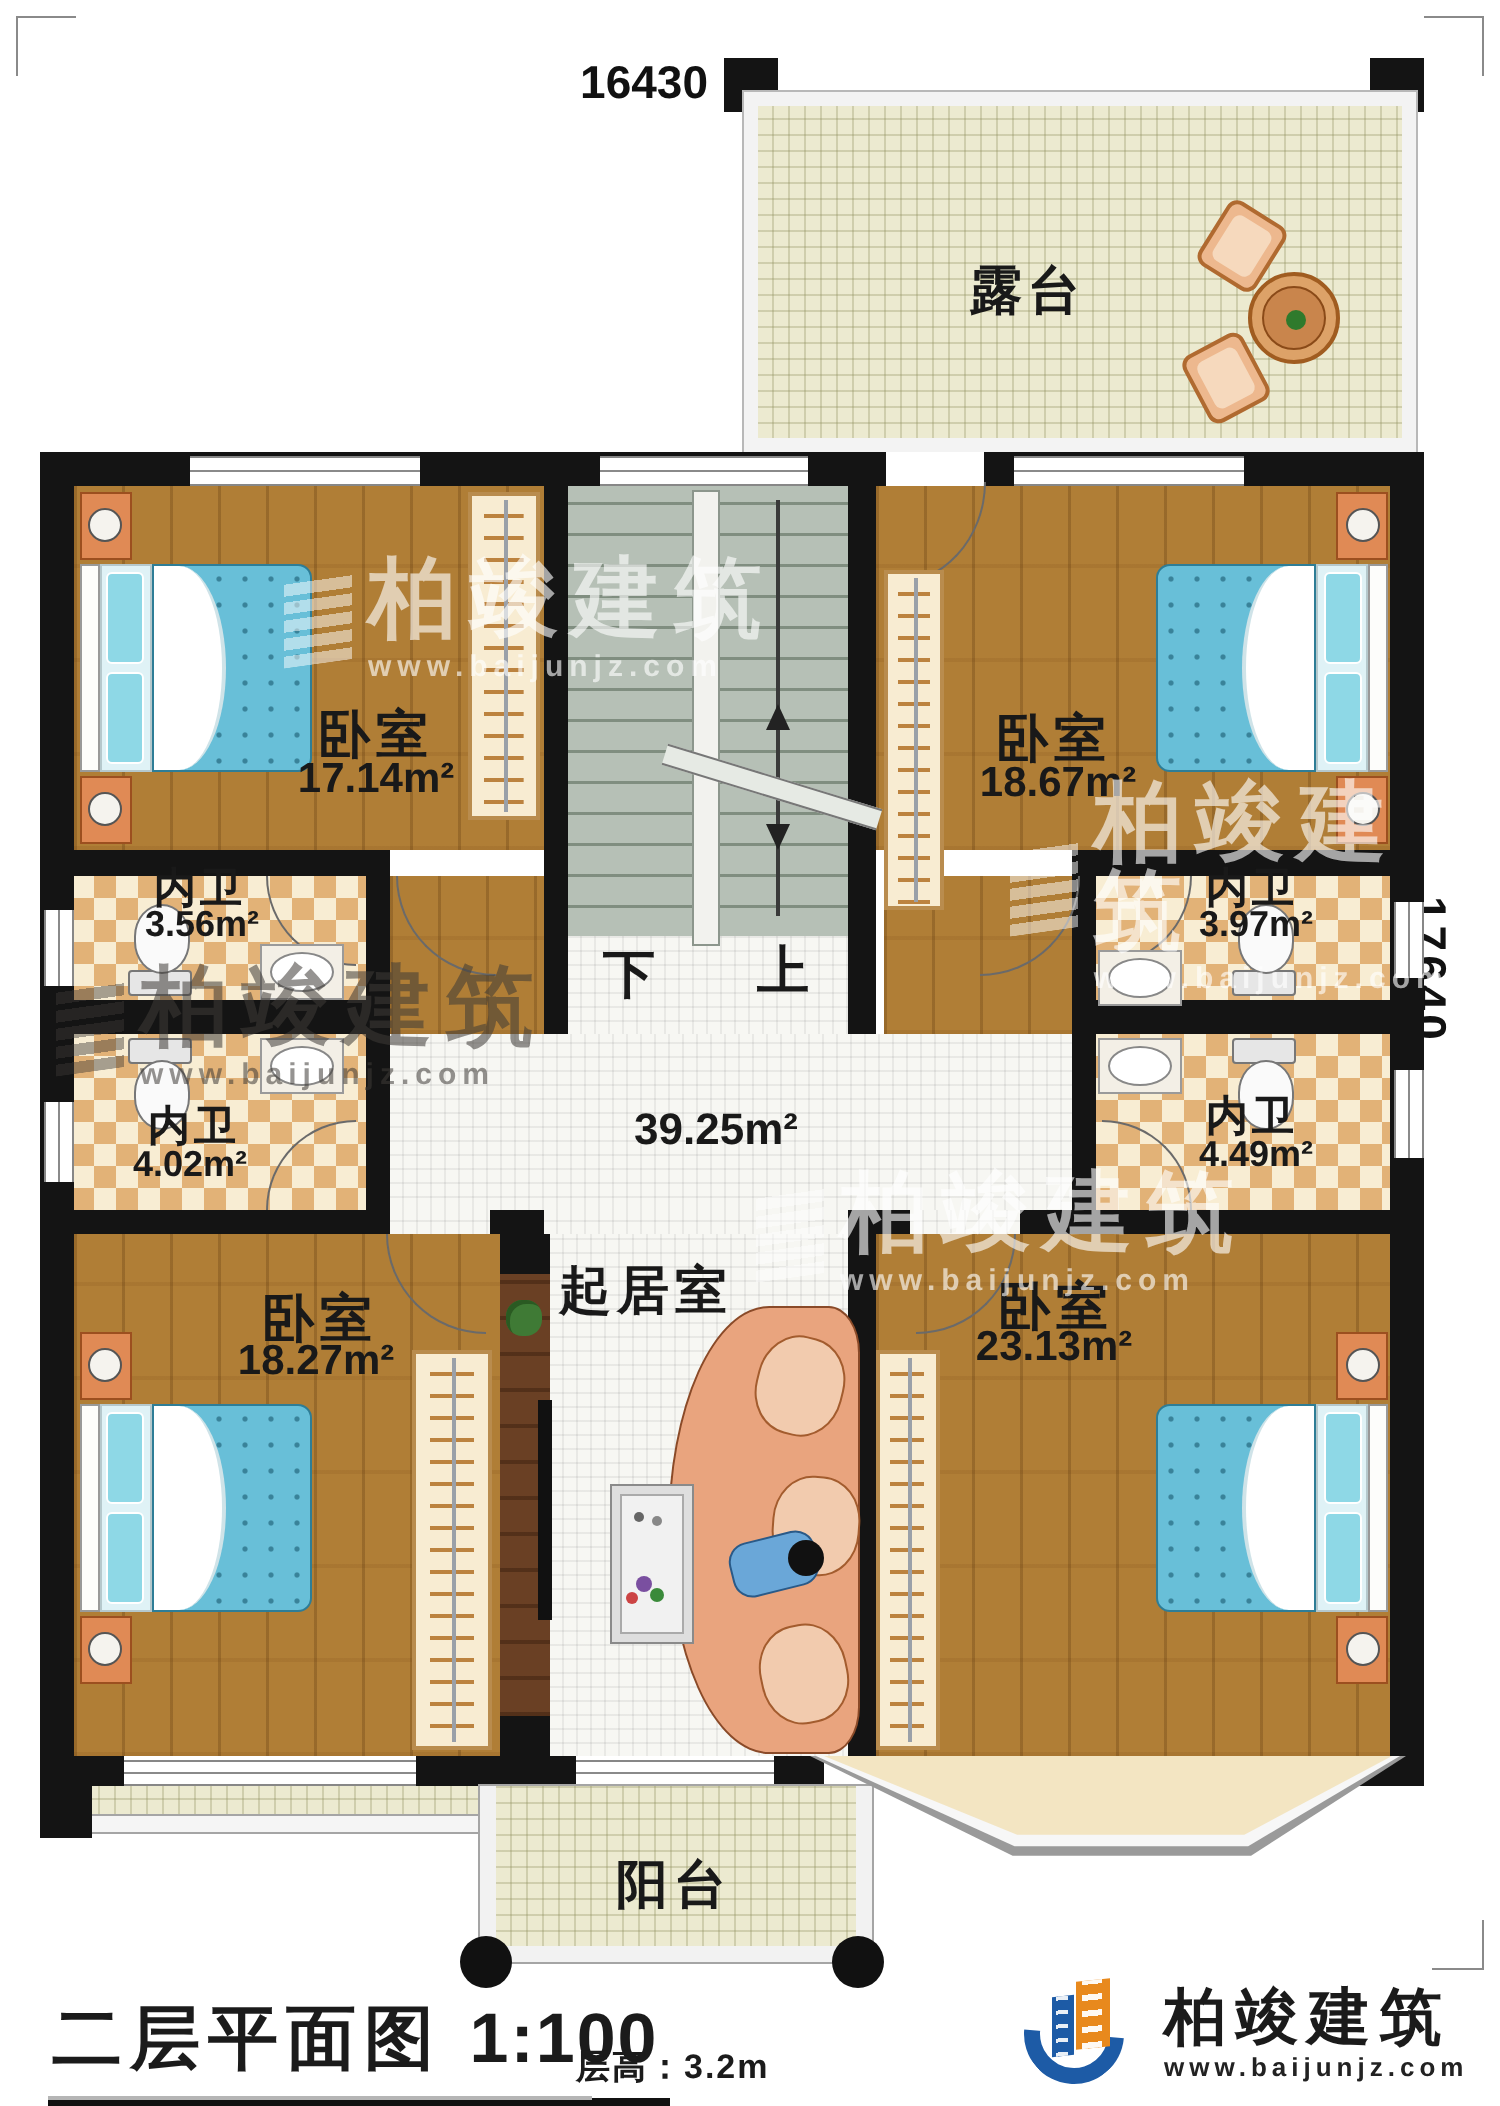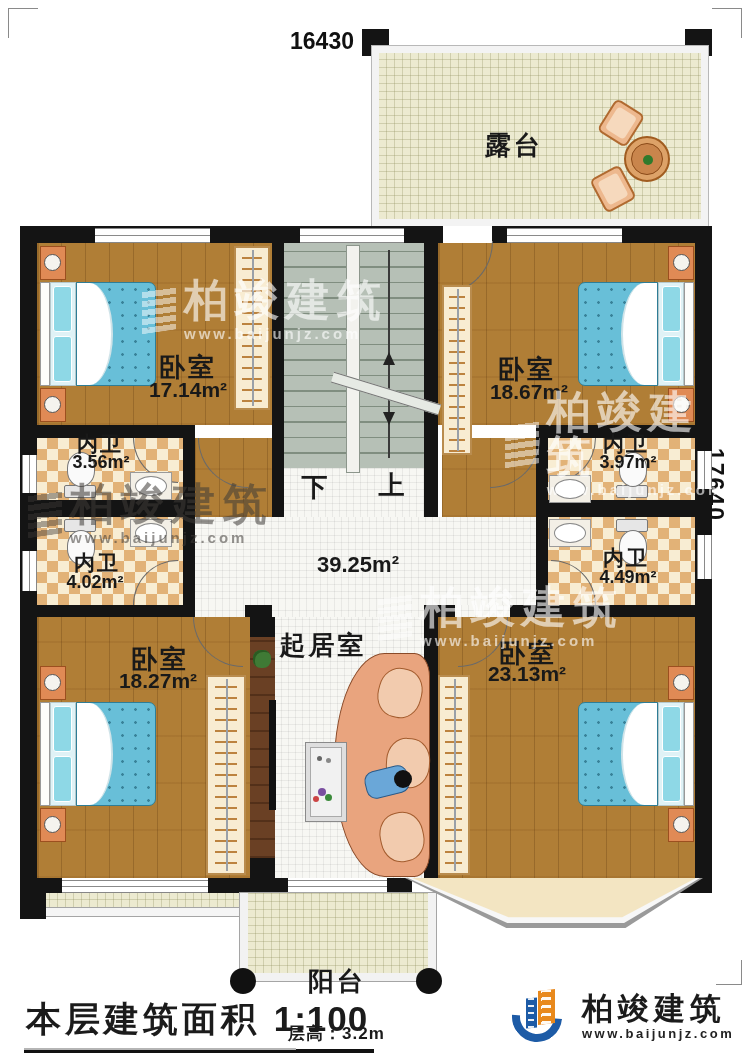--- a/index.html
+++ b/index.html
@@ -312,21 +312,21 @@
   <div class="dot" style="left:313px;top:796px;width:6px;height:6px;background:#cc4444"></div>
   <div class="dot" style="left:317px;top:756px;width:5px;height:5px;background:#666"></div>
   <div class="dot" style="left:326px;top:758px;width:5px;height:5px;background:#888"></div>
 
   <div class="floor-stone" style="left:42px;top:893px;width:390px;height:14px"></div>
   <div class="abs" style="left:42px;top:907px;width:198px;height:8px;background:#f5f5f5;border:1px solid #a5a5a5"></div>
   <div class="w" style="left:20px;top:893px;width:26px;height:26px"></div>
   <div class="abs" style="left:240px;top:893px;width:196px;height:88px;border:8px solid #f2f2f2;border-top:none;outline:1px solid #a5a5a5;box-sizing:border-box">
     <div class="floor-stone" style="inset:0"></div>
   </div>
-  <div class="lbl room-name" style="left:337px;top:964px">阳台</div>
+  <div class="lbl room-name" style="left:337px;top:925px">阳台</div>
   <div class="col" style="left:230px;top:968px"></div>
   <div class="col" style="left:416px;top:968px"></div>
 
   <div class="abs" style="left:405px;top:878px;width:298px;height:52px;background:#9a9a9a;clip-path:polygon(0 0,100% 0,74% 96%,34% 96%)"></div>
   <div class="abs" style="left:408px;top:878px;width:292px;height:47px;background:#f7f7f7;clip-path:polygon(0 0,100% 0,74% 96%,34% 96%)"></div>
   <div class="floor-marble" style="left:412px;top:878px;width:284px;height:41px;clip-path:polygon(0 0,100% 0,74% 96%,34% 96%)"></div>
 
   <div class="lbl room-name" style="left:188px;top:350px">卧室</div>
   <div class="lbl room-area" style="left:188px;top:378px">17.14m²</div>
   <div class="lbl room-name" style="left:527px;top:352px">卧室</div>
@@ -369,21 +369,21 @@
   </div>
   <div class="wm light" style="left:378px;top:585px">
     <div class="wm-ico"></div>
     <div>
         <div class="wm-big">柏竣建筑</div>
          <div class="wm-url">www.baijunjz.com</div>
       </div>
   </div>
 
   <div class="cap-title" style="left:24px;top:996px">
-    <span>本层建筑面积</span>
+    <span>二层平面图</span>
     <span class="scale">1:100</span>
   </div>
   <div class="cap-sub" style="left:24px;top:1048px;width:272px"></div>
   <div class="cap-line" style="left:288px;top:1022px">
     <span>层高：</span><span>3.2m</span>
   </div>
   <div class="logo" style="left:512px;top:988px">
     <div class="logo-ico">
       <div class="cres"></div>
         <div class="bldgB"></div>

